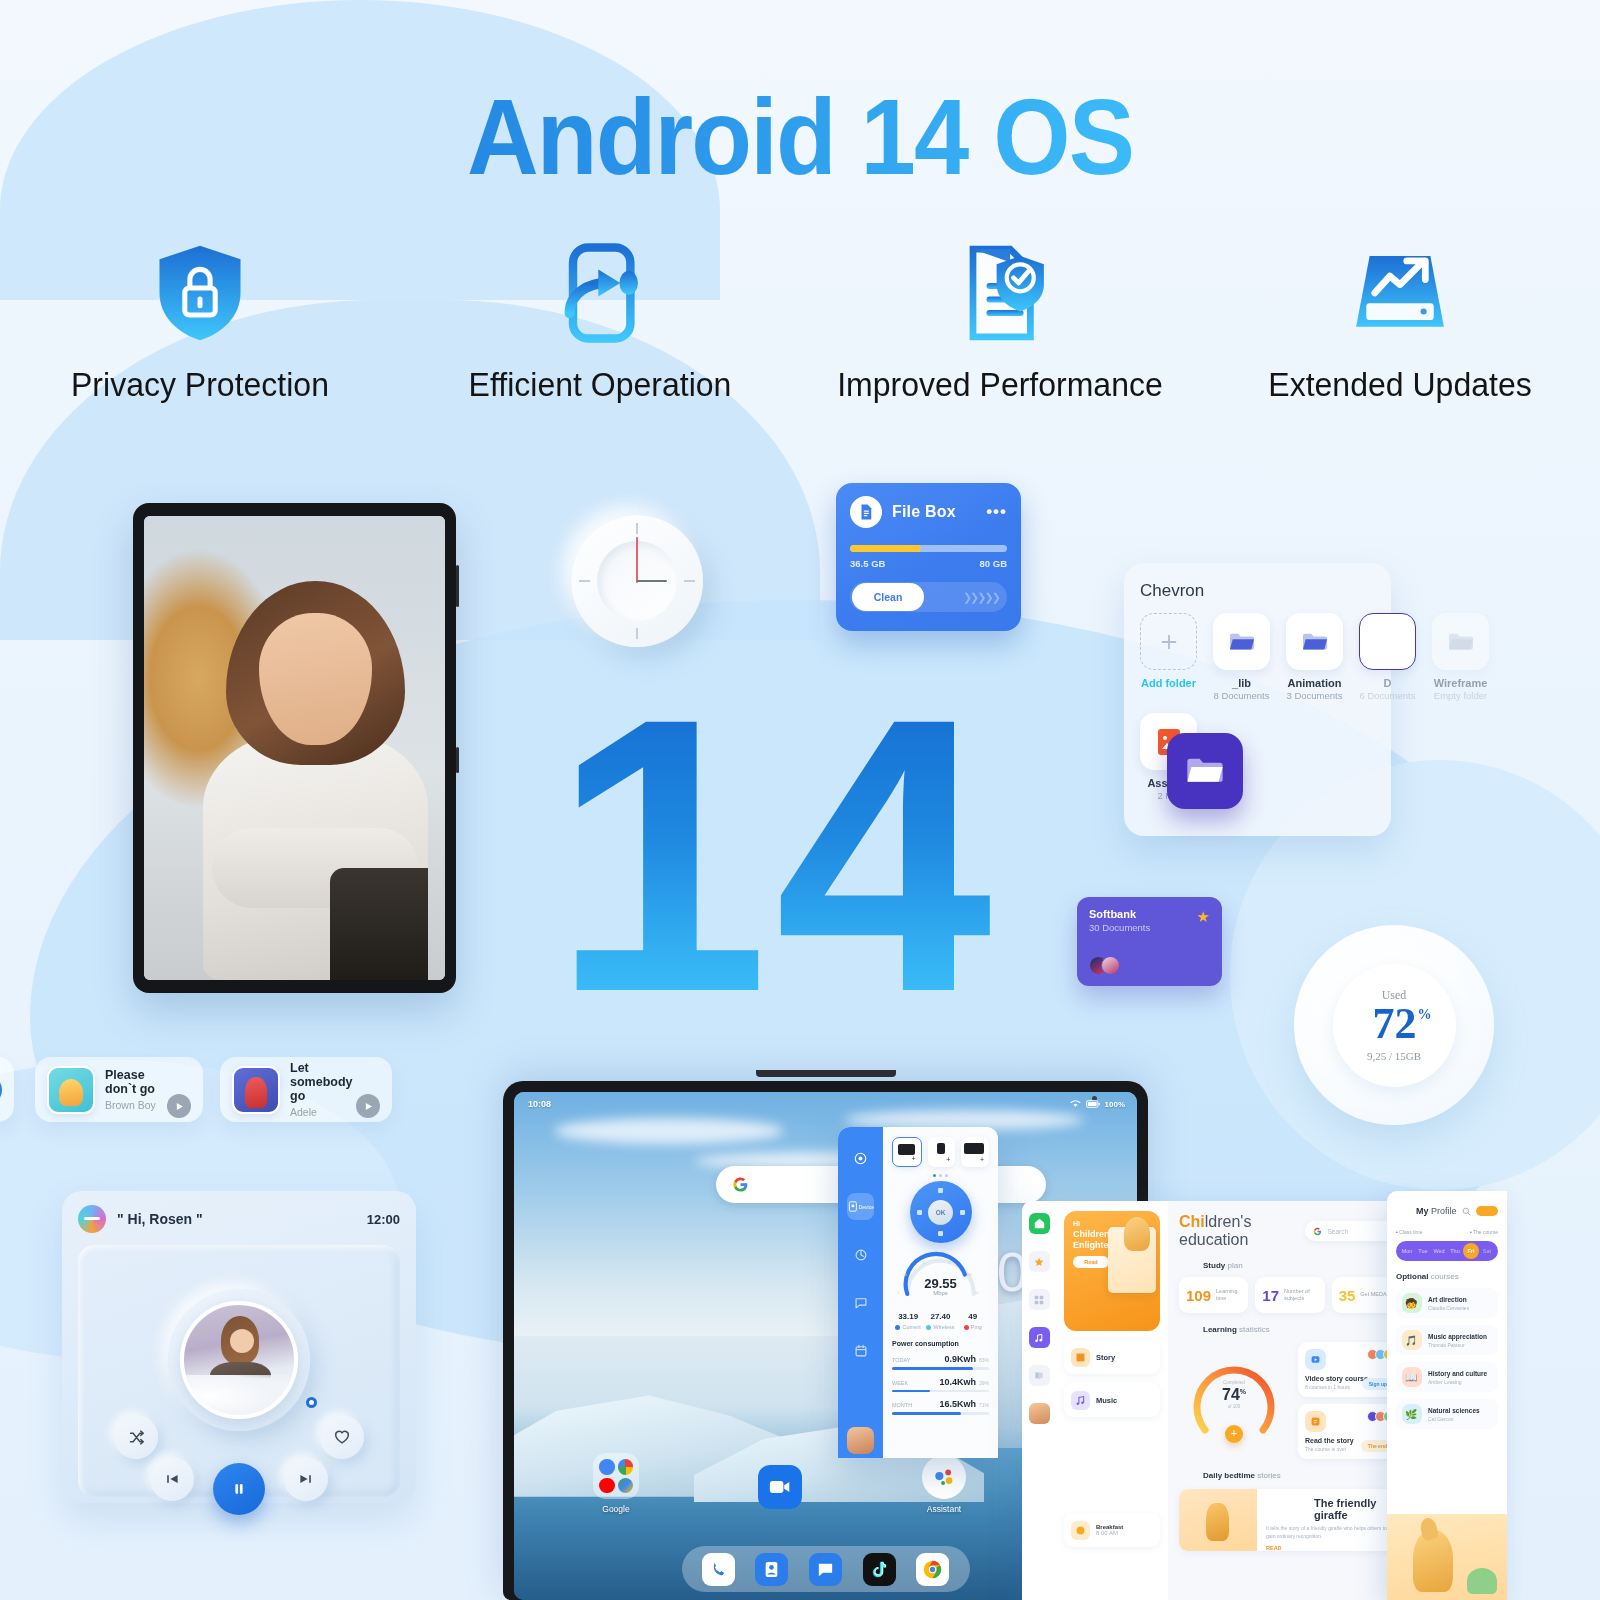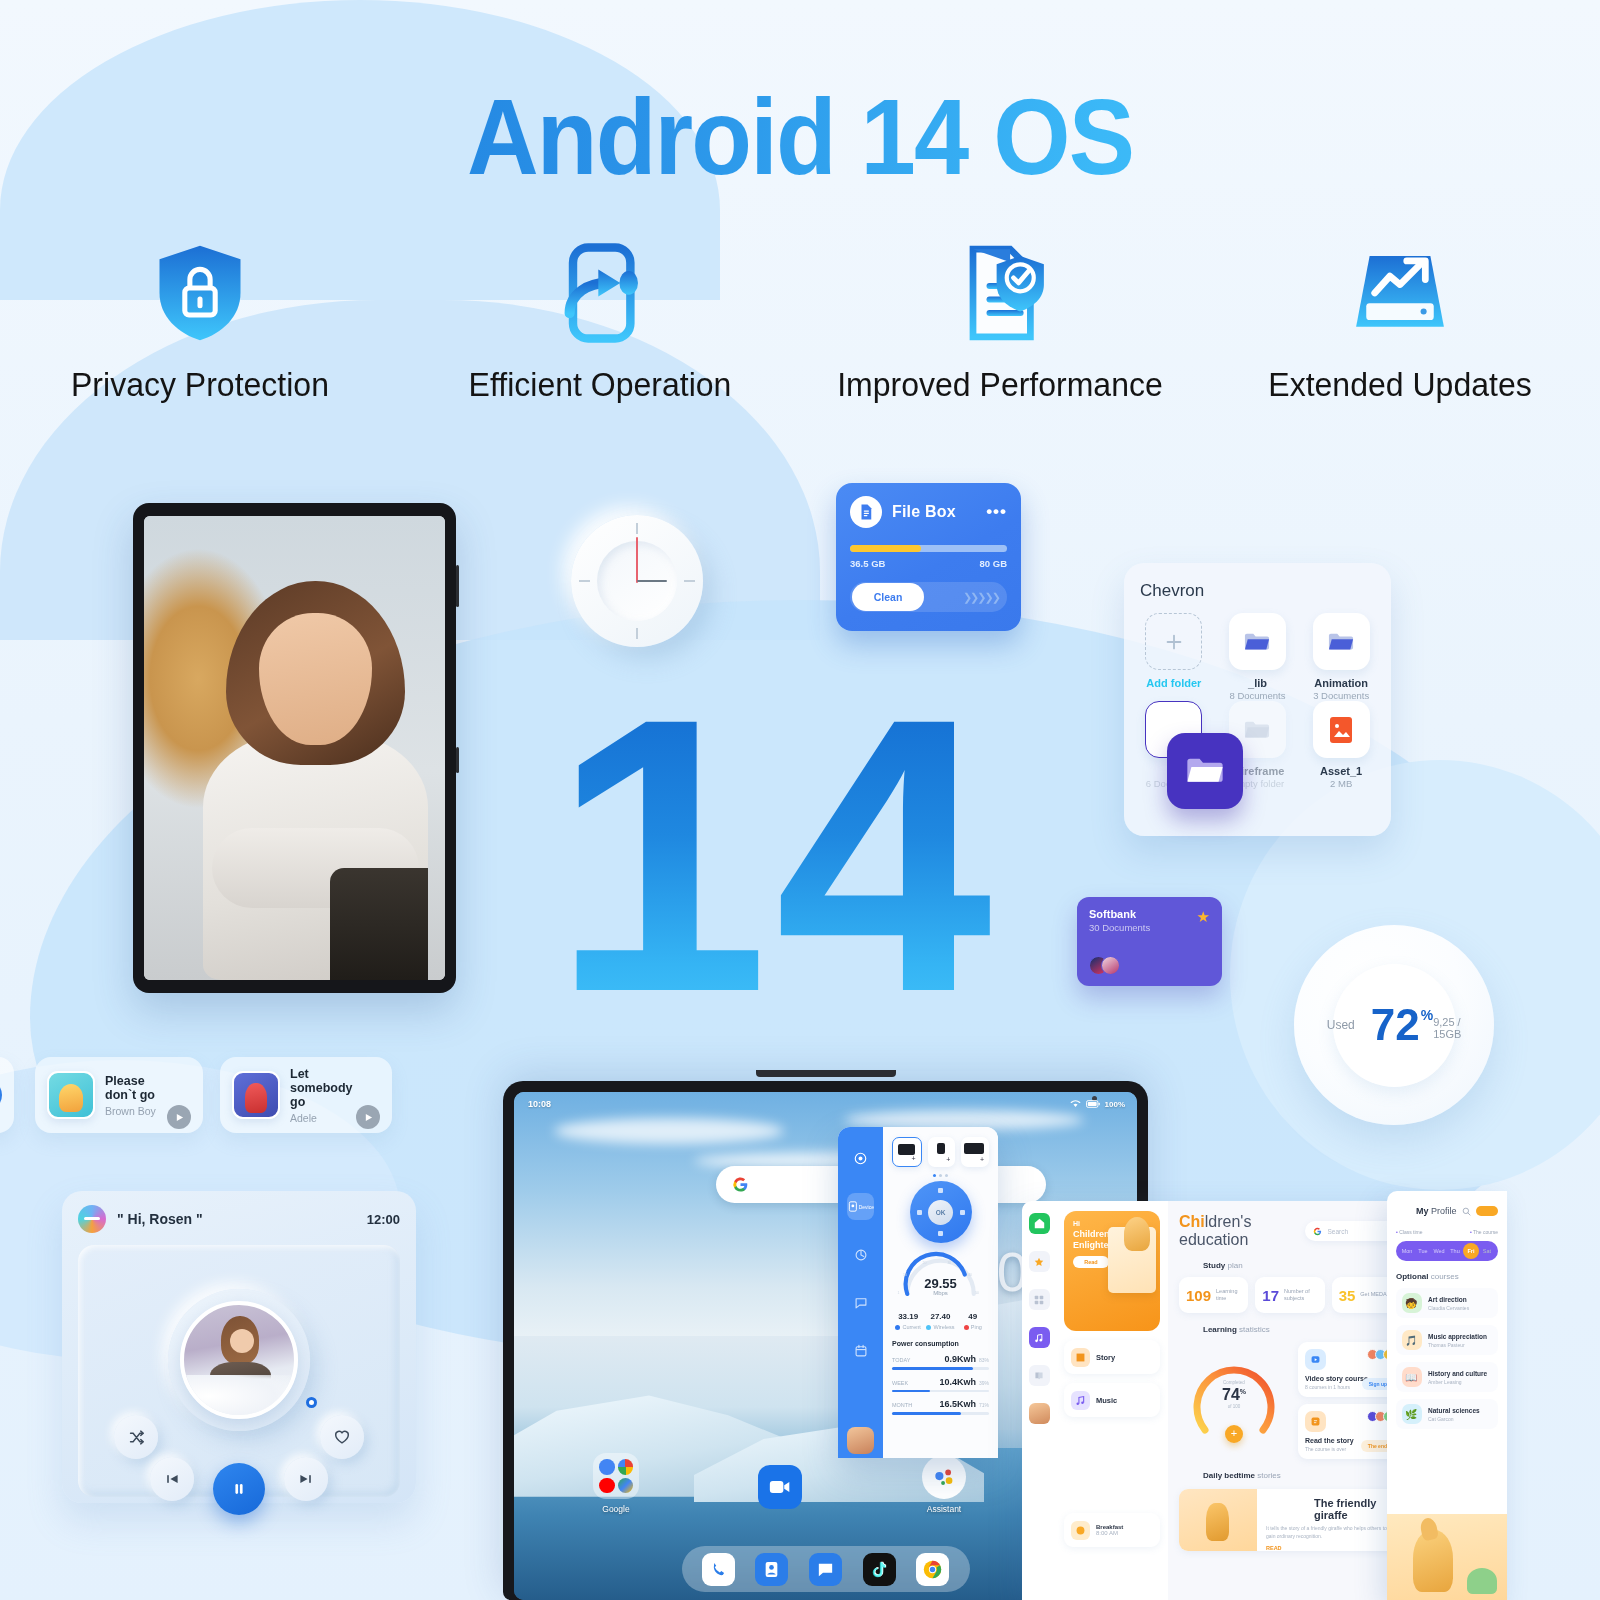--- a/index.html
+++ b/index.html
@@ -129,21 +129,21 @@
     font-size:11px; letter-spacing:-2px; }
 
   
   #chevron {
     position:absolute; left:1124px; top:563px; width:267px; height:273px;
     border-radius:20px; padding:18px 16px 12px;
     background:rgba(243,247,252,.82);
     box-shadow:0 16px 34px rgba(80,130,190,.18);
   }
   #chevron .ch-title { font-size:17px; color:#2b3a4d; margin-bottom:12px; }
-  #chevron .ch-grid { display:grid; grid-template-columns:repeat(3,1fr); gap:0 16px; }
+  #chevron .ch-grid { display:grid; grid-template-columns:repeat(5,1fr); gap:12px 16px; }
   .ch-cell { text-align:center; }
   .ch-tile { width:57px; height:57px; margin:0 auto; border-radius:14px;
     background:#fff; box-shadow:0 4px 10px rgba(120,160,200,.16);
     display:flex; align-items:center; justify-content:center; }
   .ch-tile.dashed { background:transparent; border:1.6px dashed #b7c6d6; box-shadow:none; }
   .ch-tile.outlined { background:#fff; border:1.8px solid #4733c0; }
   .ch-name { margin-top:7px; font-size:11px; font-weight:bold; color:#2b3a4d; }
   .ch-name.link { color:#25c7f0; }
   .ch-sub { font-size:9.5px; color:#9aa8b8; margin-top:1px; }
   .ch-cell.faded .ch-name, .ch-cell.faded .ch-sub { opacity:.45; }
@@ -169,40 +169,40 @@
 
   
   #used {
     position:absolute; left:1294px; top:925px; width:200px; height:200px; border-radius:50%;
     background:radial-gradient(circle at 38% 32%, #ffffff 0%, #fbfdff 48%, #eef5fc 100%);
     box-shadow:0 16px 36px rgba(100,150,200,.20);
     display:flex; align-items:center; justify-content:center;
   }
   #used .u-inner { width:123px; height:123px; border-radius:50%; background:#fff;
     box-shadow:0 6px 16px rgba(120,165,210,.16);
-    display:flex; align-items:center; justify-content:center; }
+    display:flex; flex-direction:column; align-items:center; justify-content:center;font-family:Liberation Serif, serif; }
   #used .u-lab { font-size:12px; color:#8e9aa8; }
   #used .u-val { font-size:44px; font-weight:bold; color:#1763c9; line-height:.95;
     display:flex; align-items:flex-start;margin-left:16px; }
   #used .u-pct { font-size:14px; font-weight:bold; margin-top:5px; margin-left:1px; }
   #used .u-sub { font-size:11px; color:#8e9aa8; margin-top:5px; }
 
   
   #big14 {
     position:absolute; left:505px; top:660px; width:540px; text-align:center;
     font-size:390px; font-weight:bold; line-height:1;
     font-family:"Liberation Sans Narrow","Liberation Sans",sans-serif;
     letter-spacing:6px;
     background:linear-gradient(180deg,#1268cf 0%,#1f88e0 45%,#35b4f4 78%,#46c8fb 100%);
     -webkit-background-clip:text; background-clip:text; color:transparent;
   }
 
   
   #musiclist { position:absolute; left:-22px; top:1054px; width:440px; height:78px; }
-  .song-card { position:absolute; height:76px; border-radius:16px;
+  .song-card { position:absolute; height:65px; border-radius:16px;
     background:rgba(255,255,255,.55); box-shadow:0 8px 18px rgba(120,160,200,.14);
     display:flex; align-items:center; padding:0 12px; }
   #song0 { left:-64px; top:3px; width:100px; }
   #song1 { left:57px; top:3px; width:168px; }
   #song2 { left:242px; top:3px; width:172px; }
   .song-art { width:48px; height:48px; border-radius:11px; flex:0 0 auto;
     border:2px solid #fff; box-shadow:0 3px 8px rgba(100,140,190,.18); overflow:hidden; position:relative; }
   .art-a { background:linear-gradient(150deg,#74dbe3,#3fc0d6); }
   .art-a:after { content:""; position:absolute; left:22%; top:26%; width:56%; height:62%;
     background:linear-gradient(170deg,#ffd76b,#f2a23c); border-radius:50% 50% 30% 30%; }

